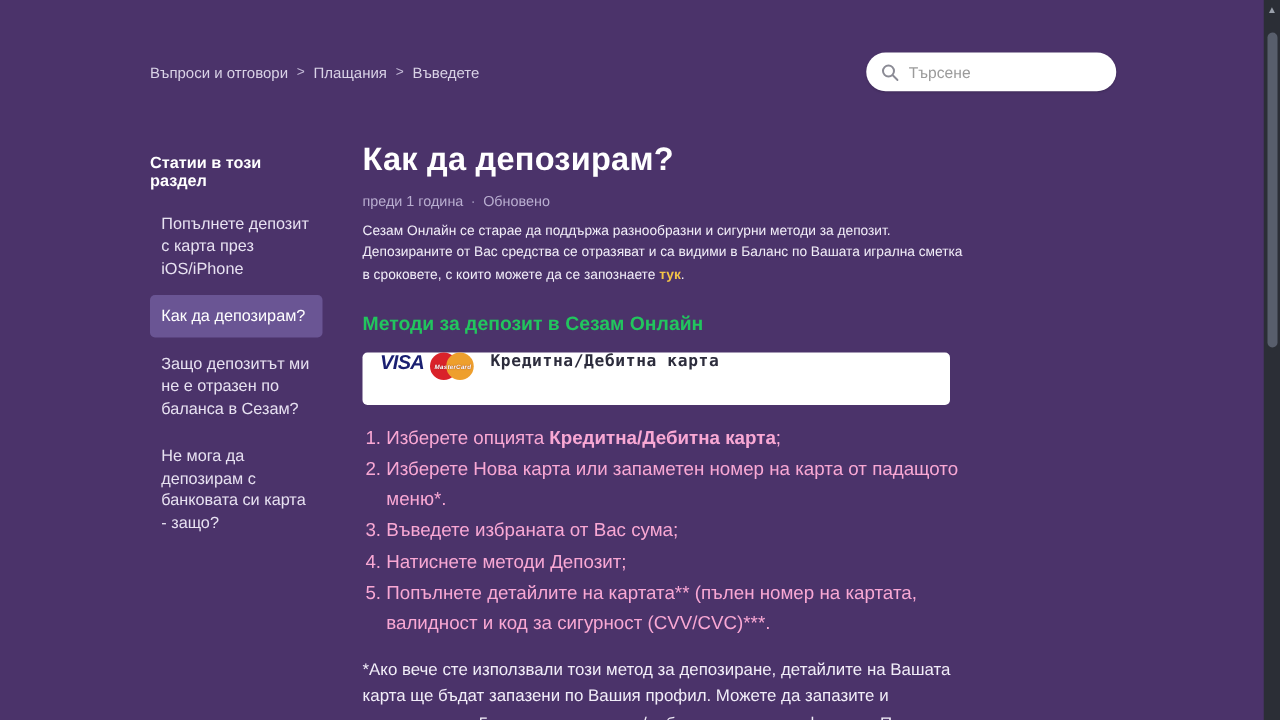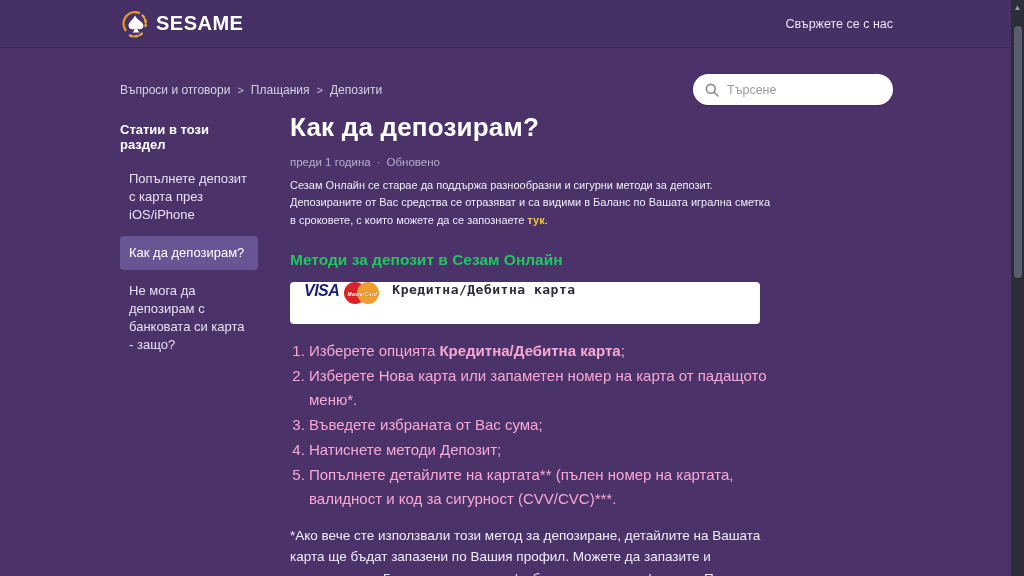--- a/index.html
+++ b/index.html
@@ -9,21 +9,21 @@
 
   
   .topbar { position:absolute; top:0; left:0; width:1024px; height:48px; background:#463066;
             border-bottom:1px solid rgba(0,0,0,.18); display:flex; align-items:center; }
   .brand { display:flex; align-items:center; gap:6px; margin-left:120px; cursor:pointer; }
   .brand-text { color:#ffffff; font-weight:700; font-size:20px; letter-spacing:.5px; }
   .contact-link { position:absolute; right:131px; top:0; height:48px; display:flex; align-items:center;
                   color:#e9e3f3; font-size:12.5px; cursor:pointer; }
 
   
-  .toolbar { position:absolute; top:64px; left:0; width:1011px; height:52px; }
+  .toolbar { position:absolute; top:32px; left:0; width:1011px; height:52px; }
   .breadcrumb { position:absolute; left:120px; top:19px; font-size:12px; color:#d9d2e6; display:flex; gap:7px; align-items:center; }
   .breadcrumb .crumb { cursor:pointer; }
   .breadcrumb .sep { color:#c4bbd8; font-size:11px; }
   .searchbox { position:absolute; right:118px; top:10px; width:200px; height:31px; background:#ffffff;
                border-radius:16px; display:flex; align-items:center; padding:0 12px; box-shadow:0 1px 2px rgba(0,0,0,.15); }
   .searchbox svg { flex:0 0 auto; margin-right:8px; }
   .searchbox input { border:none; outline:none; width:100%; font-size:12.5px; color:#15803d; background:transparent;
                      font-family:"Liberation Sans",sans-serif; }
   .searchbox input::placeholder { color:#9b9b9b; }
 
@@ -70,56 +70,45 @@
   .scroll-arrow { position:absolute; top:2px; left:0; width:13px; height:12px; color:#9aa0ab; font-size:8px;
                   text-align:center; line-height:12px; cursor:pointer; }
   .scroll-thumb { position:absolute; top:26px; left:2.5px; width:8px; height:252px; background:#585e6c;
                   border-radius:5px; cursor:grab; }
 </style>
 </head>
 <body>
 
 <div class="page">
 
-  <div class="topbar">
-    <div class="brand">
-      <svg width="30" height="30" viewBox="0 0 30 30">
-        <path d="M5.5 21 A 11.5 11.5 0 0 1 19 3.8" stroke="#e39b2d" stroke-width="2.4" fill="none" stroke-linecap="round"></path>
-        <path d="M22.5 6.5 A 11.5 11.5 0 0 1 25.5 17" stroke="#e8aa3f" stroke-width="2.4" fill="none" stroke-dasharray="2.5 2.5" stroke-linecap="round"></path>
-        <path d="M10 26.5 A 11.5 11.5 0 0 0 23 23.5" stroke="#e8aa3f" stroke-width="2.4" fill="none" stroke-dasharray="2.5 2.5" stroke-linecap="round"></path>
-        <path d="M15 6.5 C 12.5 11.5 8.5 13 8.5 16.8 a3.6 3.6 0 0 0 6 2.6 c -.2 1.9 -1 3.2 -2.2 4.1 h 7.4 c -1.2 -.9 -2 -2.2 -2.2 -4.1 a3.6 3.6 0 0 0 6 -2.6 C 23.5 13 17.5 11.5 15 6.5 Z" fill="#ffffff"></path>
-      </svg>
-      <span class="brand-text">SESAME</span>
-    </div>
-    <div class="contact-link">Свържете се с нас</div>
-  </div>
 
   <div class="toolbar">
     <div class="breadcrumb">
       <span class="crumb">Въпроси и отговори</span>
       <span class="sep">&gt;</span>
       <span class="crumb">Плащания</span>
       <span class="sep">&gt;</span>
-      <span class="crumb">Депозити</span>
+      <span class="crumb">Въведете</span>
     </div>
     <div class="searchbox">
       <svg width="14" height="14" viewBox="0 0 14 14">
         <circle cx="5.8" cy="5.8" r="4.4" stroke="#8b8b95" stroke-width="1.6" fill="none"></circle>
         <line x1="9.2" y1="9.2" x2="13" y2="13" stroke="#8b8b95" stroke-width="1.6" stroke-linecap="round"></line>
       </svg>
       <input type="text" placeholder="Търсене" style="">
     </div>
   </div>
 
   <div class="content">
 
     <div class="sidebar">
       <div class="sidebar-title">Статии в този раздел</div>
       <div class="side-item">Попълнете депозит с карта през iOS/iPhone</div>
       <div class="side-item active">Как да депозирам?</div>
+      <div class="side-item">Защо депозитът ми не е отразен по баланса в Сезам?</div>
       <div class="side-item">Не мога да депозирам с банковата си карта - защо?</div>
     </div>
 
     <div class="main">
       <h1 class="article-title">Как да депозирам?</h1>
       <div class="article-meta">
         <span>преди 1 година</span>
         <span class="dot">·</span>
         <span>Обновено</span>
       </div>

